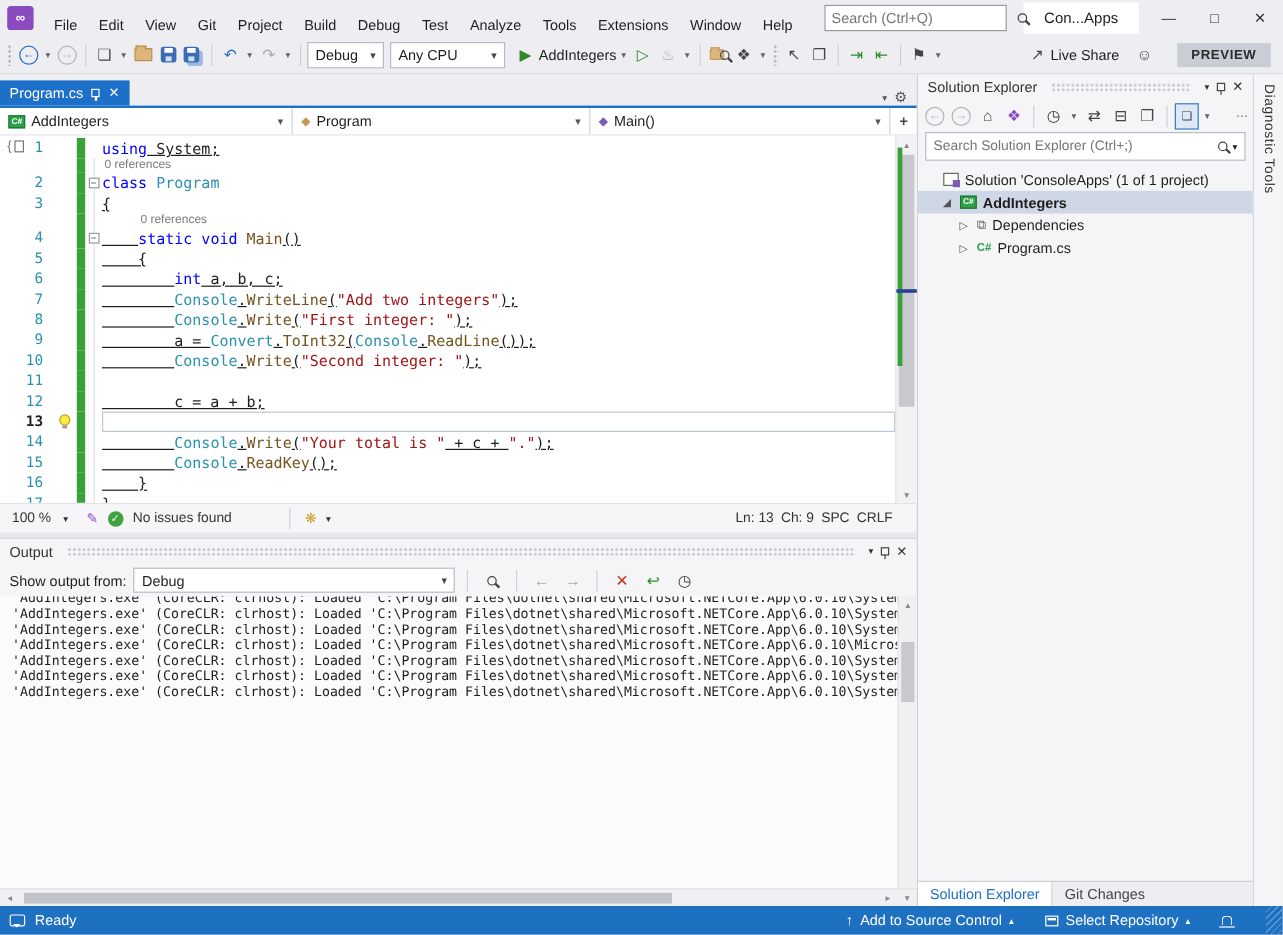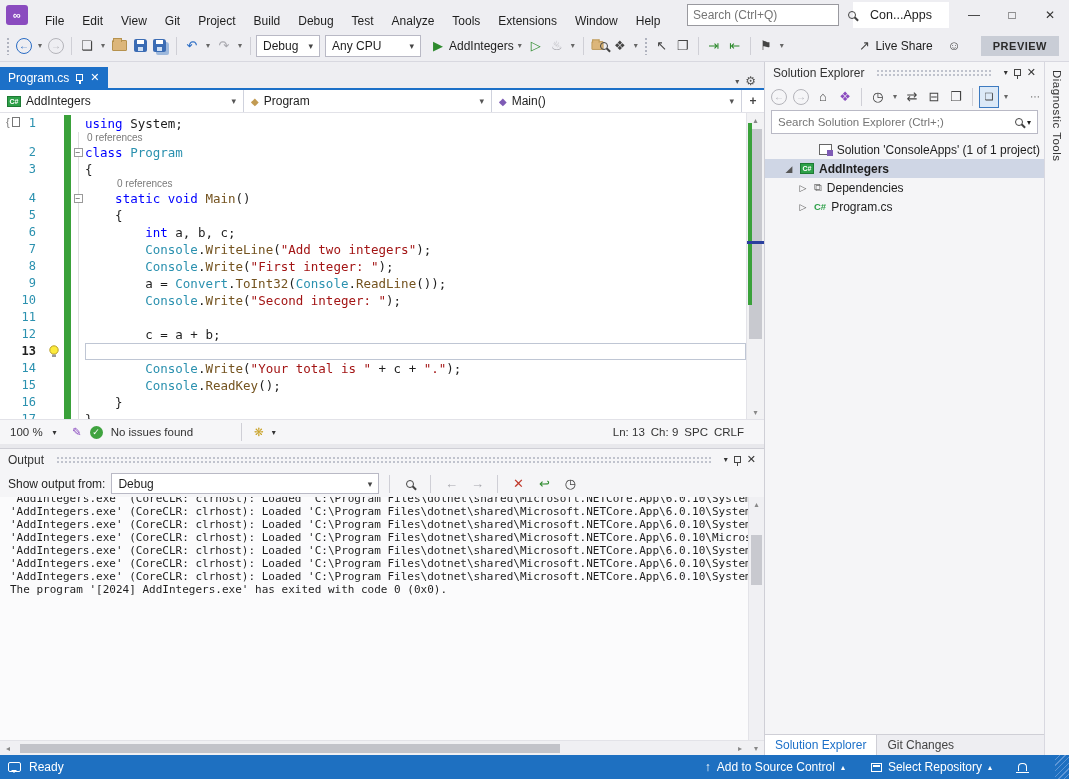--- a/index.html
+++ b/index.html
@@ -71,21 +71,21 @@
   .ln { width:44px; text-align:right; padding-right:8px; color:#2b91af; flex:none; font-size:12px; }
   .cur .ln-n { color:#1e1e1e; font-weight:bold; }
   .icol { width:20px; flex:none; display:flex; align-items:center; justify-content:center; }
   .chgcol { width:7px; flex:none; }
   .chg-on { background:#3aa13a; }
   .foldcol { width:14px; flex:none; display:flex; align-items:center; justify-content:center; color:#9a9a9a; position:relative; }
   .fold-minus { width:9px; height:9px; border:1px solid #9a9a9a; background:#fff; font-size:8px; line-height:7px; text-align:center; color:#555; z-index:1; }
   .fold-guide { position:absolute; top:0; bottom:0; left:50%; width:1px; background:#e0e0e0; }
   .body { flex:1; white-space:pre; color:#1e1e1e; }
   .body.curline { outline:1px solid #bfc6d4; outline-offset:-1px; }
-  .k { color:#0000ff; } .t { color:#2b91af; } .m { color:#74531f; } .s { color:#a31515; } .p { color:#1e1e1e; }
+  .k { color:#0000ff; } .t { color:#2b91af; } .m { color:#74531f; } .s { color:#a31515; } .p { color:#1e1e1e;text-decoration:underline; }
   
   .vscroll { width:18px; background:#f2f2f4; border-left:1px solid #e3e3e8; position:relative; flex:none; }
   .vs-arrow { position:absolute; left:0; right:0; height:14px; display:flex; align-items:center; justify-content:center; color:#888; font-size:8px; }
   .vs-thumb { position:absolute; left:2px; right:2px; top:16px; height:210px; background:#c8c9cf; }
   .vs-green { position:absolute; left:1px; width:4px; top:10px; height:182px; background:#3aa13a; }
   .vs-caret { position:absolute; left:0; right:0; top:128px; height:3px; background:#2a3f9e; }
 
   
   .estatus { height:25px; background:#f6f6f8; border-top:1px solid #e2e2e8; display:flex; align-items:center; padding:0 6px; gap:8px; flex:none; font-size:11.5px; color:#333; }
   .zoom-combo { display:flex; align-items:center; gap:10px; width:58px; padding:2px 4px; }
@@ -570,21 +570,20 @@
         </div>
         <div class="out-body">
           <div class="console" id="console">
               <div class="oline">'AddIntegers.exe' (CoreCLR: clrhost): Loaded 'C:\Program Files\dotnet\shared\Microsoft.NETCore.App\6.0.10\System.P</div>
               <div class="oline">'AddIntegers.exe' (CoreCLR: clrhost): Loaded 'C:\Program Files\dotnet\shared\Microsoft.NETCore.App\6.0.10\System.R</div>
               <div class="oline">'AddIntegers.exe' (CoreCLR: clrhost): Loaded 'C:\Program Files\dotnet\shared\Microsoft.NETCore.App\6.0.10\System.S</div>
               <div class="oline">'AddIntegers.exe' (CoreCLR: clrhost): Loaded 'C:\Program Files\dotnet\shared\Microsoft.NETCore.App\6.0.10\Microsof</div>
               <div class="oline">'AddIntegers.exe' (CoreCLR: clrhost): Loaded 'C:\Program Files\dotnet\shared\Microsoft.NETCore.App\6.0.10\System.R</div>
               <div class="oline">'AddIntegers.exe' (CoreCLR: clrhost): Loaded 'C:\Program Files\dotnet\shared\Microsoft.NETCore.App\6.0.10\System.T</div>
               <div class="oline">'AddIntegers.exe' (CoreCLR: clrhost): Loaded 'C:\Program Files\dotnet\shared\Microsoft.NETCore.App\6.0.10\System.C</div>
-              <div class="oline">The program '[2024] AddIntegers.exe' has exited with code 0 (0x0).</div>
             </div>
           <div class="out-vscroll">
             <span class="vs-arrow" style="top:0">▴</span>
             <span class="ov-thumb"></span>
           </div>
         </div>
         <div class="hscroll">
           <span class="h-arrow">◂</span>
           <div class="h-track">
               <span class="h-thumb"></span>
@@ -636,21 +635,21 @@
           </span>
         <span class="i small">▾</span>
         <span style="margin-left:auto; color:#666; font-size:10px">⋯</span>
       </div>
       <div class="se-search">
         <input placeholder="Search Solution Explorer (Ctrl+;)" style="">
         <span class="mag"></span>
         <span class="tiny-chev">▾</span>
       </div>
       <div class="tree" id="se-tree">
-          <div class="tree-row" style="padding-left: 4px; justify-content: flex-end;">
+          <div class="tree-row" style="padding-left: 4px;">
             <span class="chev-cell"></span>
             <span class="sol-icon"></span>
             <span class="lbl">Solution 'ConsoleApps' (1 of 1 project)</span>
           </div>
           <div class="tree-row sel" style="padding-left: 18px;">
             <span class="chev-cell">◢</span>
             <span class="csproj-icon">C#</span>
             <span class="lbl bold">AddIntegers</span>
           </div>
           <div class="tree-row" style="padding-left: 32px;">

